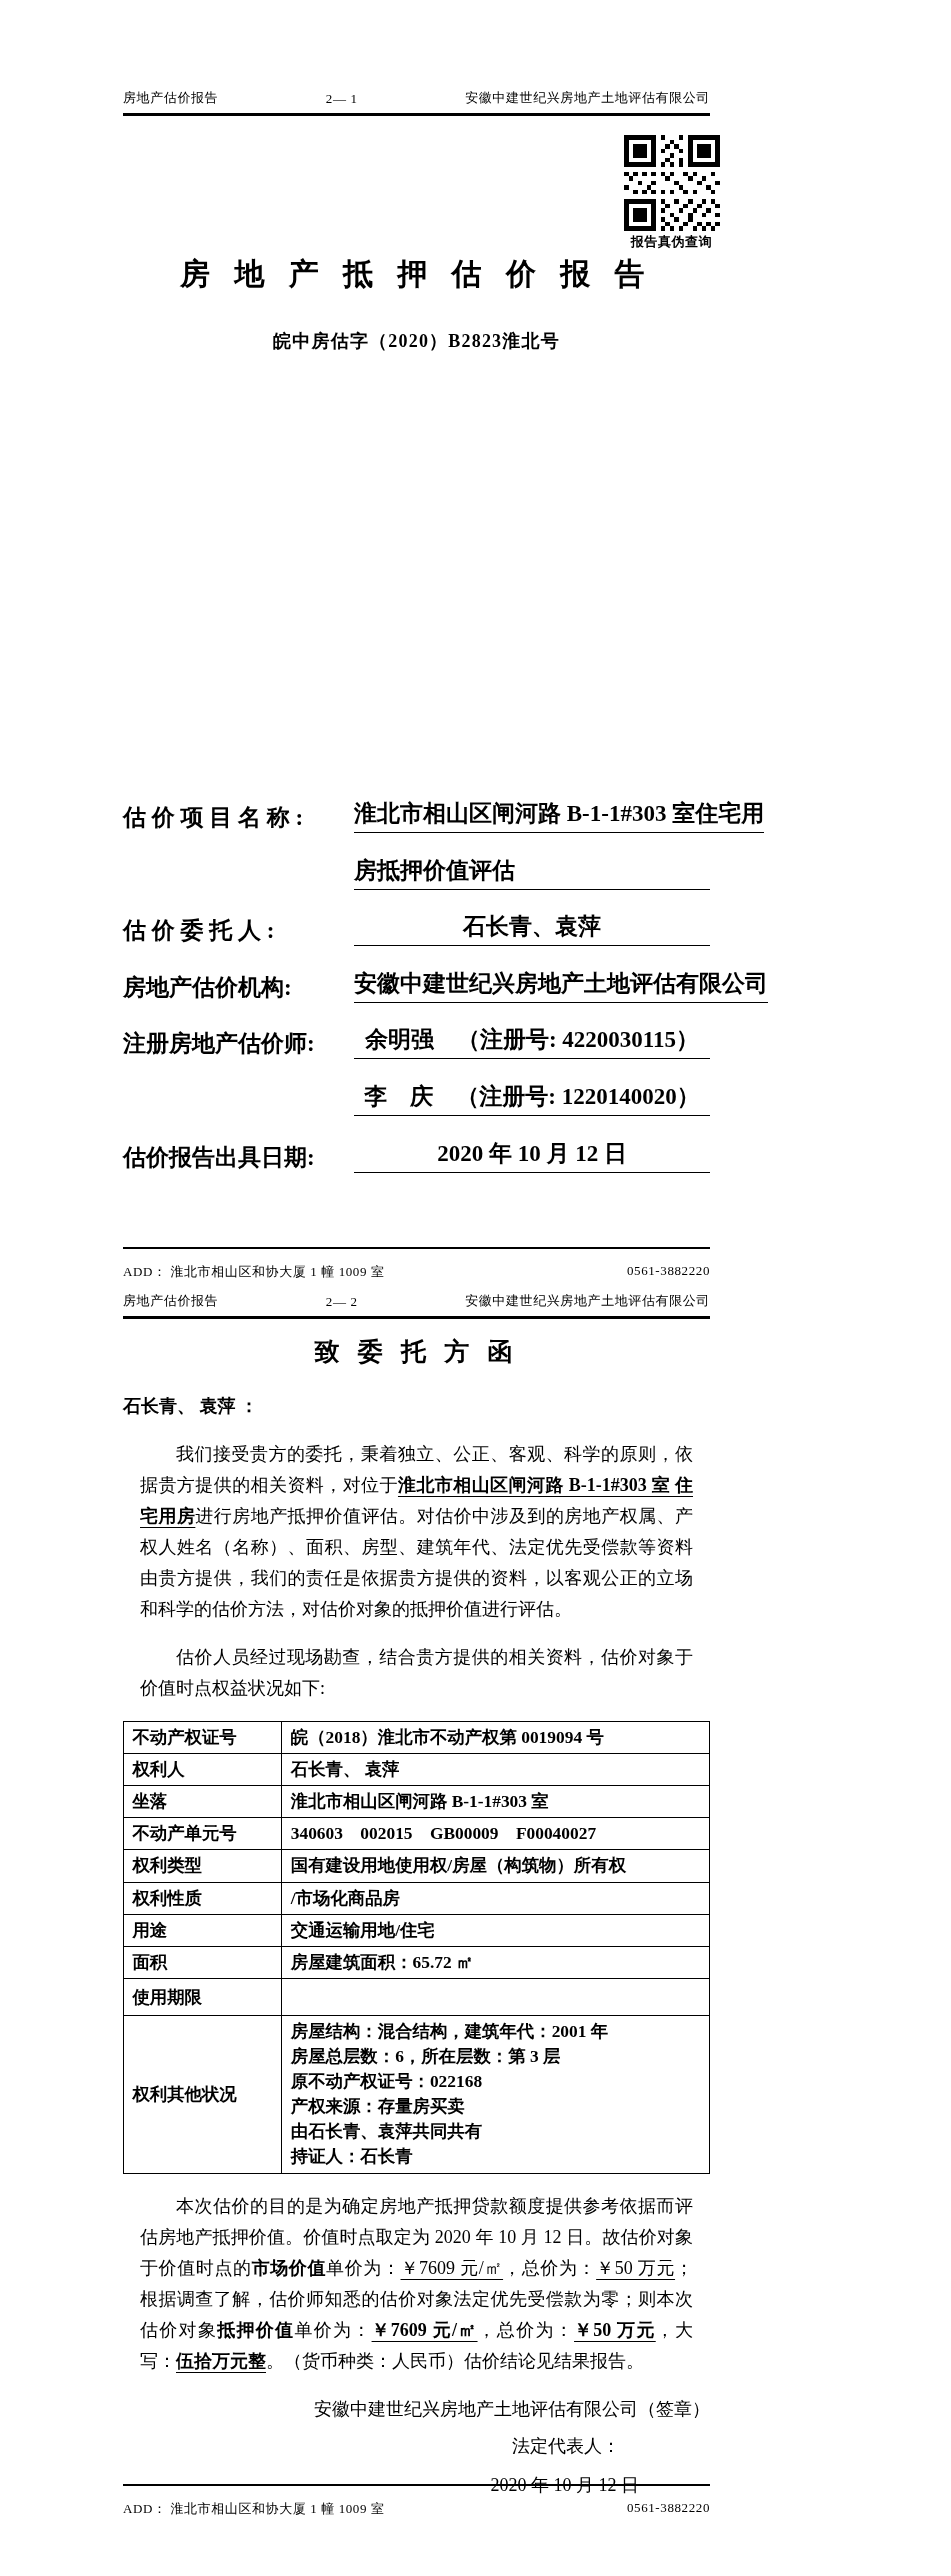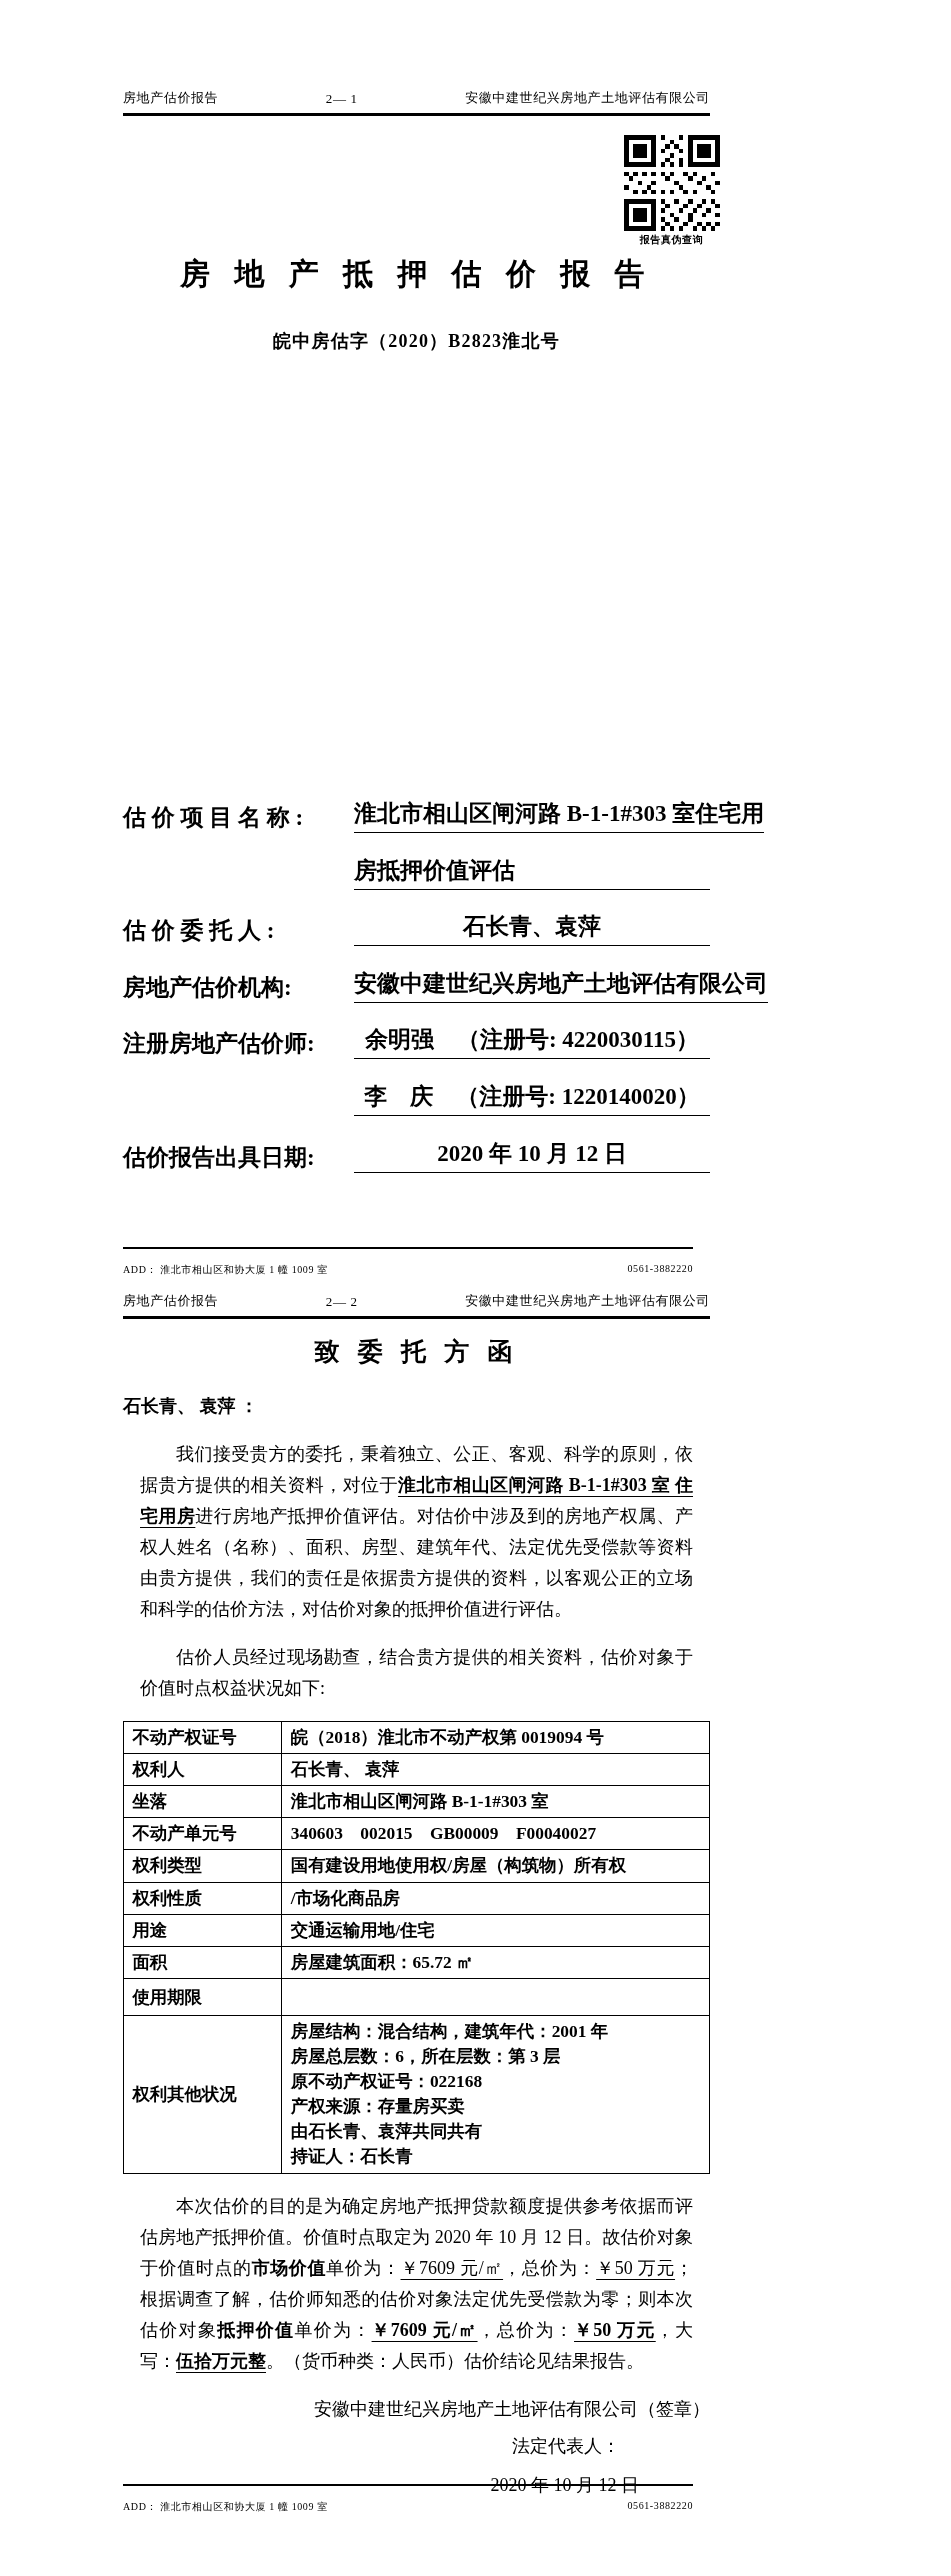--- a/index.html
+++ b/index.html
@@ -12,30 +12,30 @@
     overflow:hidden;
   }
   
   .page-head {
     display:flex; justify-content:space-between; align-items:flex-end;
     font-size:13px; letter-spacing:0.6px;
     border-bottom:3px solid #000; padding-bottom:6px;
   }
   .page-head span { white-space:nowrap; }
   .page-foot {
-    position:absolute; left:123px; right:124px;
+    position:absolute; left:123px; right:107px;
     display:flex; justify-content:space-between;
     border-top:2.4px solid #000; padding-top:14.4px;
-    font-size:10px; letter-spacing:0.6px;
+    font-size:13px; letter-spacing:0.6px;
   }
   
   .page1 { position:absolute; left:123px; right:107px; top:89px; }
   .qr-wrap { position:absolute; top:135px; right:96px; width:99px; text-align:center; }
   .qr-wrap svg { display:block; margin:0 auto; }
-  .qr-caption { margin-top:2.4px; font-size:10px; font-weight:bold; letter-spacing:0.6px; }
+  .qr-caption { margin-top:2.4px; font-size:13px; font-weight:bold; letter-spacing:0.6px; }
   .title1 {
     margin-top:138px; text-align:center;
     font-size:30px; font-weight:bold; letter-spacing:8.4px; white-space:nowrap;
   }
   .doc-no { margin-top:34px; text-align:center; font-size:18px; font-weight:bold; letter-spacing:1.2px; }
   .fields { margin-top:445px; font-size:23px; font-weight:bold; }
   .frow { display:flex; align-items:flex-end; margin-bottom:21.6px; min-height:31px; }
   .flabel { flex:none; width:231px; white-space:nowrap; }
   .fvalue {
     flex:1; border-bottom:1.8px solid #000;

